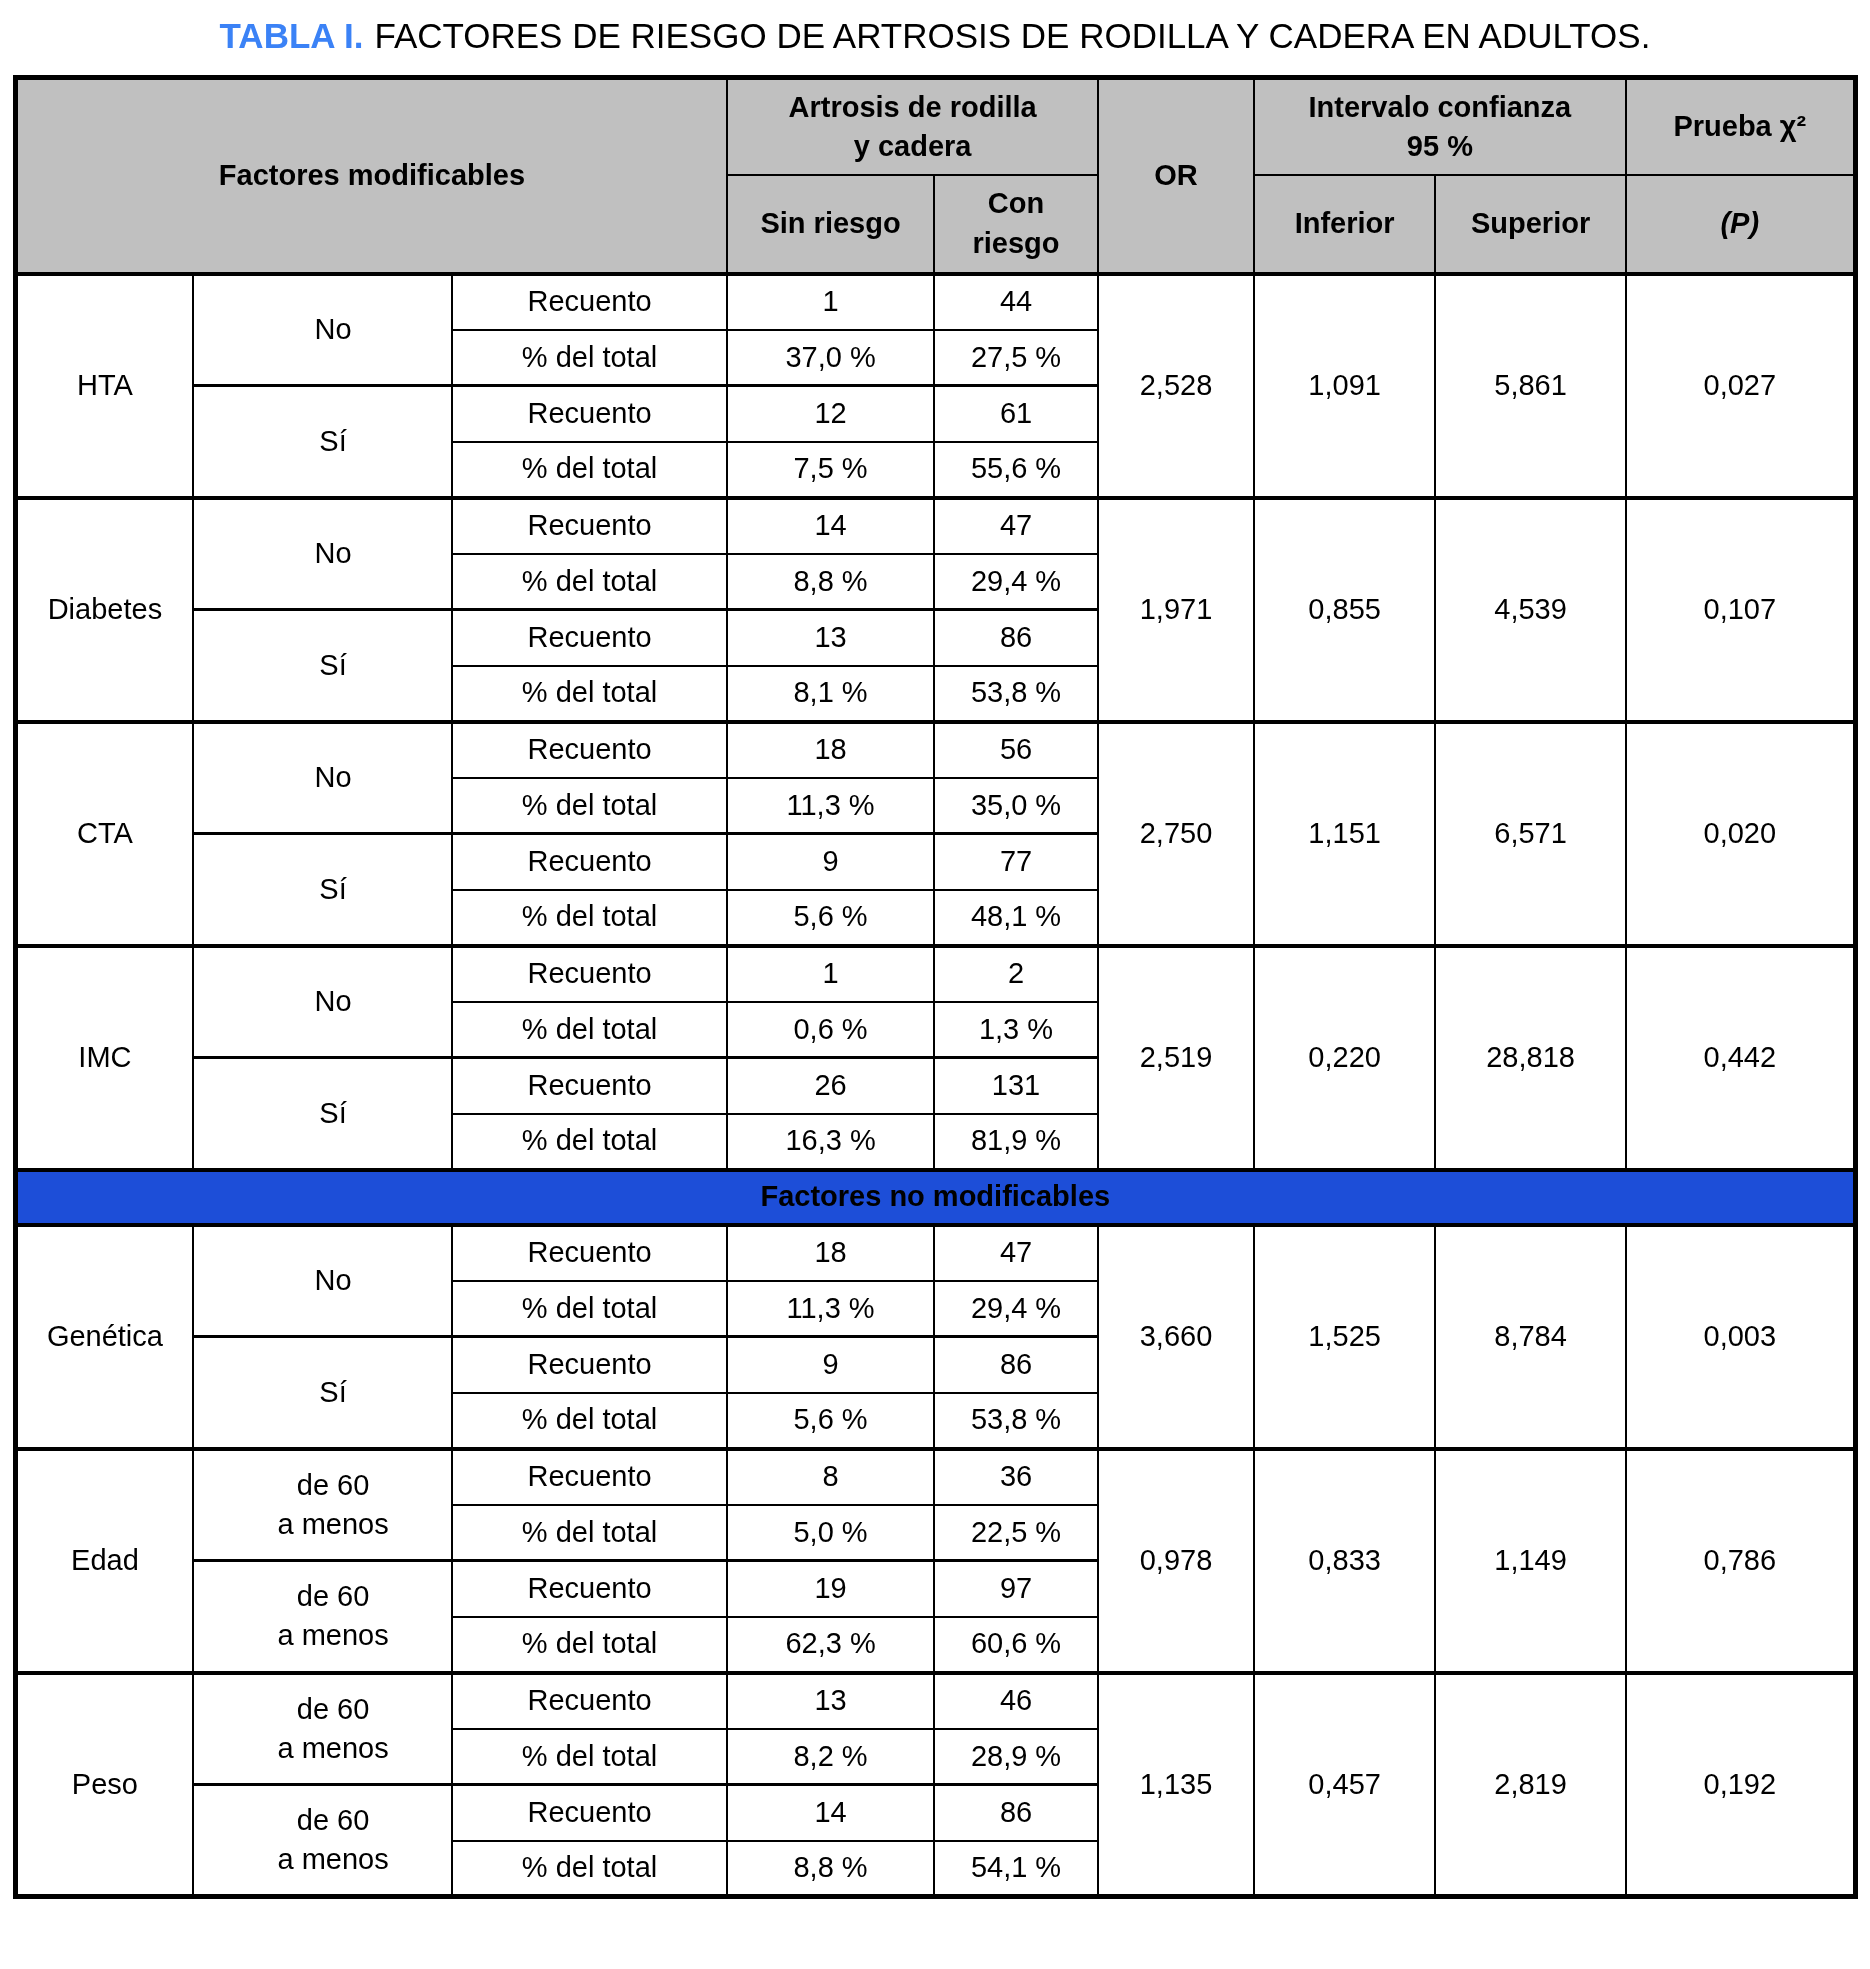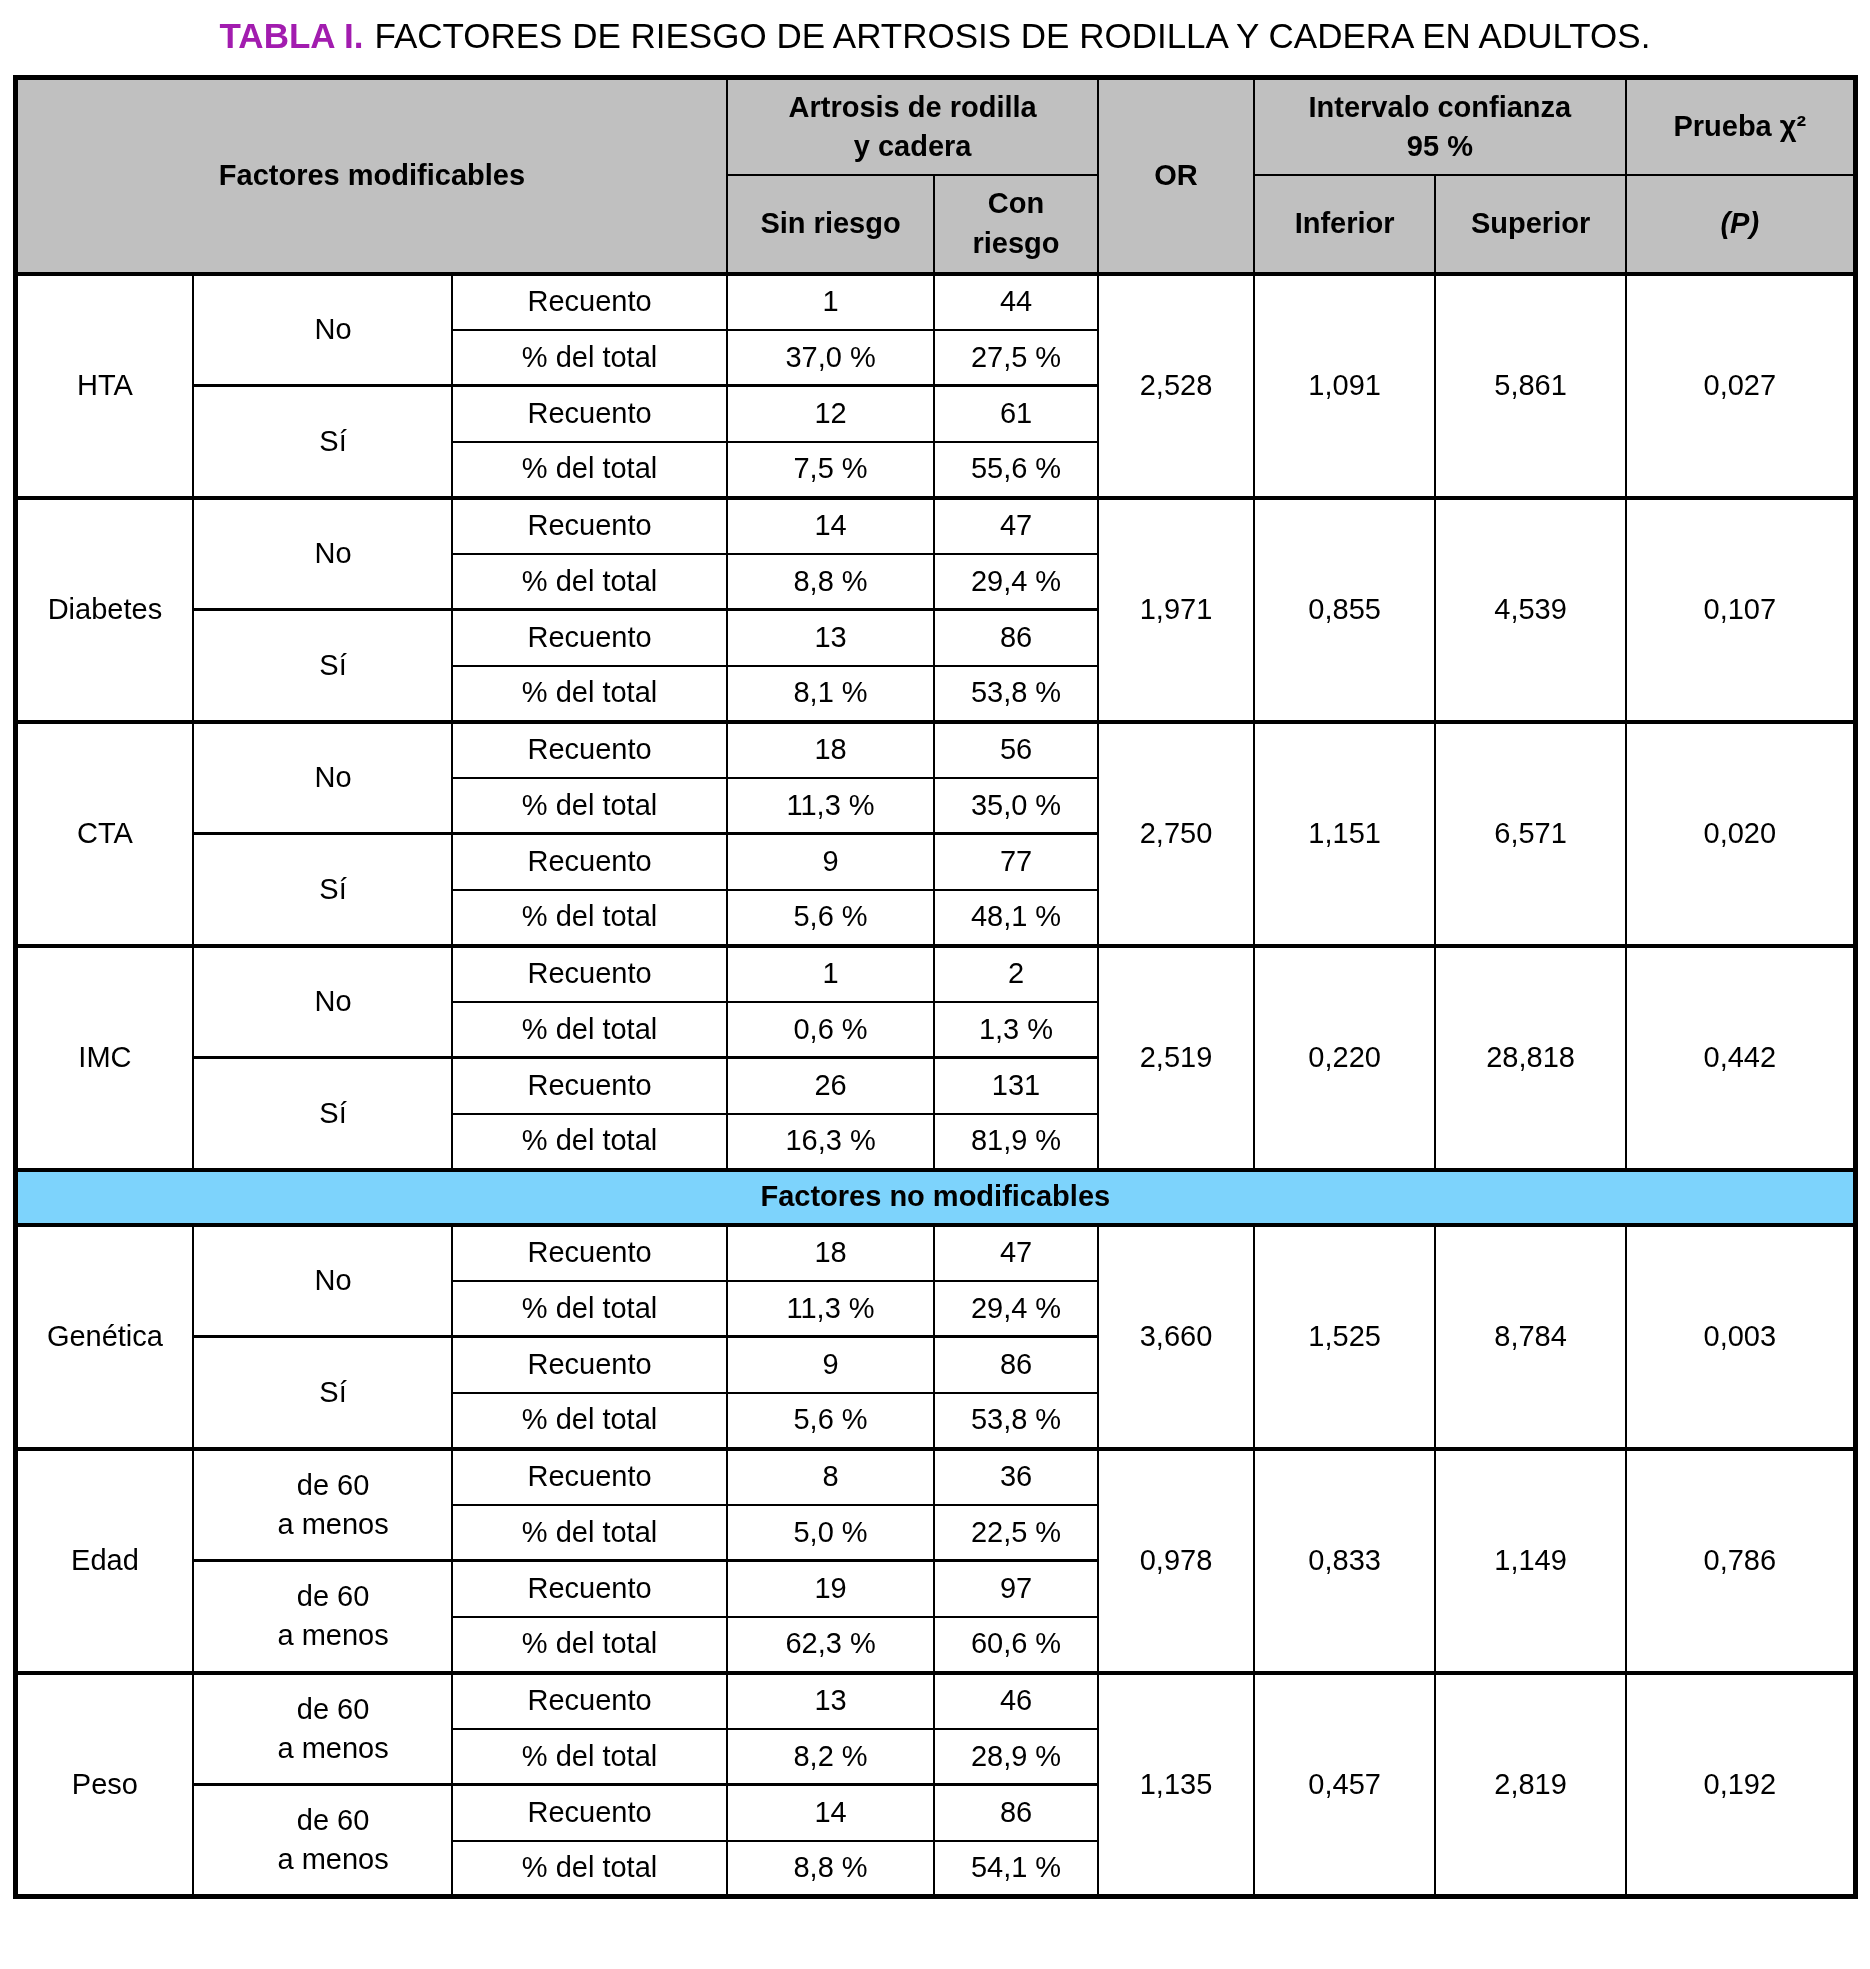--- a/index.html
+++ b/index.html
@@ -14,21 +14,21 @@
 
   .title {
     position: absolute;
     top: 14.6px; left: 0; width: 100%;
     text-align: center;
     font-size: 35px;
     line-height: 1.2;
     white-space: nowrap;
   }
   .title .prefix {
-    color: #a21caf;
+    color: #3b82f6;
     font-weight: bold;
     margin-right: 11px;
   }
 
   table.riesgo {
     position: absolute;
     top: 75px; left: 12.8px;
     width: 1845px;
     border-collapse: collapse;
     table-layout: fixed;
@@ -51,21 +51,21 @@
   thead tr.h1 { height: 97px; }
   thead tr.h2 { height: 99px; }
   .prewrap { white-space: pre-line; }
   .pheader { font-style: italic; }
 
   tbody tr { height: 56px; }
   tr.block-start td { border-top: 4.6px solid #000; }
   tr.subgroup-start td { border-top: 3.7px solid #000; }
   tr.section-row { height: 55px; }
   tr.section-row td {
-    background: #7dd3fc;
+    background: #1d4ed8;
     font-weight: bold;
     border-top: 4.6px solid #000;
     border-bottom: 4.6px solid #000;
   }
   td.subgroup { white-space: pre-line; padding-left: 23px; }
 </style>
 </head>
 <body>
 
 <div class="canvas">

